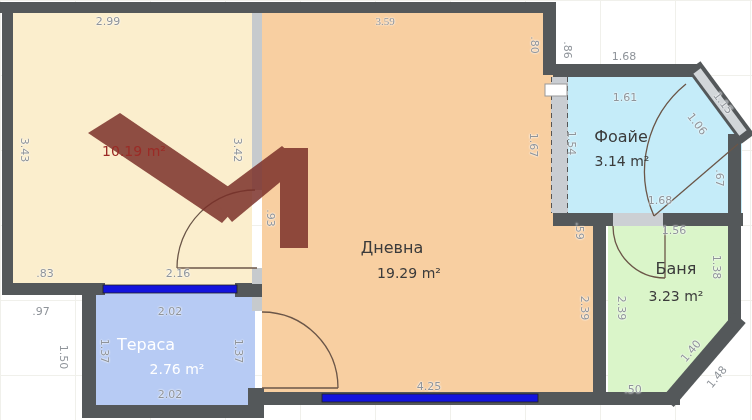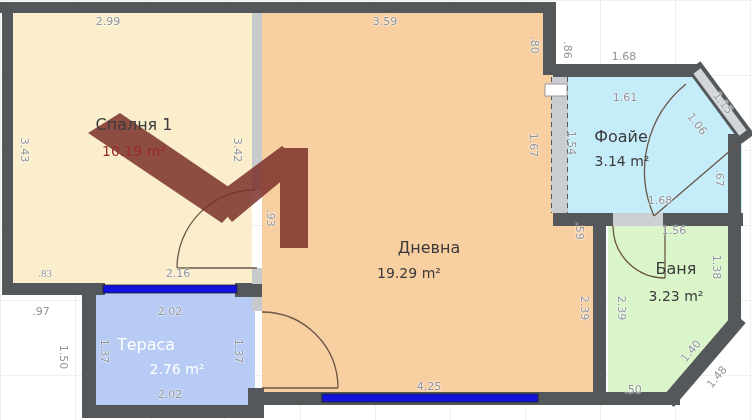--- a/index.html
+++ b/index.html
@@ -83,32 +83,31 @@
 
     <g opacity="0.84">
       <polygon points="88,133 120,113 245,198 222,223" fill="#7a2f28"></polygon>
       <polygon points="212,198 282,146 302,164 232,222" fill="#7a2f28"></polygon>
       <rect x="280" y="148" width="28" height="100" fill="#7a2f28"></rect>
     </g>
   </svg>
 
 
   <div id="labels">
-      <span class="room-name" style="left: 134px; top: 124px; color: rgb(59, 59, 59);">Спалня 1</span>
       <span class="room-area" style="left: 134px; top: 151px; color: rgb(155, 43, 38);">10.19 m²</span>
-      <span class="room-name" style="left: 429px; top: 247px; color: rgb(59, 59, 59);">Дневна</span>
+      <span class="room-name" style="left: 392px; top: 247px; color: rgb(59, 59, 59);">Дневна</span>
       <span class="room-area" style="left: 409px; top: 273px; color: rgb(59, 59, 59);">19.29 m²</span>
       <span class="room-name" style="left: 621px; top: 136px; color: rgb(59, 59, 59);">Фоайе</span>
       <span class="room-area" style="left: 622px; top: 161px; color: rgb(59, 59, 59);">3.14 m²</span>
       <span class="room-name" style="left: 676px; top: 268px; color: rgb(59, 59, 59);">Баня</span>
       <span class="room-area" style="left: 676px; top: 296px; color: rgb(59, 59, 59);">3.23 m²</span>
       <span class="room-name" style="left: 146px; top: 344px; color: rgb(255, 255, 255);">Тераса</span>
       <span class="room-area" style="left: 146px; top: 369px; color: rgb(255, 255, 255); margin-left: 31px;">2.76 m²</span>
       <span class="dim" style="left: 108px; top: 21px; color: rgb(143, 148, 154); transform: translate(-50%, -50%) rotate(0deg);">2.99</span>
-      <span class="dim" style="left: 385px; top: 21px; color: rgb(143, 148, 154); transform: translate(-50%, -50%) rotate(0deg);">3.59</span>
+      <span class="dim" style="left: 385px; top: 21px; color: rgb(143, 148, 154); transform: translate(-50%, -50%) rotate(0deg); font-family: Liberation Serif, serif;">3.59</span>
       <span class="dim" style="left: 534px; top: 45px; color: rgb(143, 148, 154); transform: translate(-50%, -50%) rotate(90deg);">.80</span>
       <span class="dim" style="left: 567px; top: 50px; color: rgb(143, 148, 154); transform: translate(-50%, -50%) rotate(90deg);">.86</span>
       <span class="dim" style="left: 624px; top: 56px; color: rgb(143, 148, 154); transform: translate(-50%, -50%) rotate(0deg);">1.68</span>
       <span class="dim" style="left: 625px; top: 97px; color: rgb(143, 148, 154); transform: translate(-50%, -50%) rotate(0deg);">1.61</span>
       <span class="dim" style="left: 723px; top: 103px; color: rgb(143, 148, 154); transform: translate(-50%, -50%) rotate(52deg);">1.15</span>
       <span class="dim" style="left: 697px; top: 124px; color: rgb(143, 148, 154); transform: translate(-50%, -50%) rotate(52deg);">1.06</span>
       <span class="dim" style="left: 571px; top: 143px; color: rgb(143, 148, 154); transform: translate(-50%, -50%) rotate(90deg);">1.54</span>
       <span class="dim" style="left: 533px; top: 145px; color: rgb(143, 148, 154); transform: translate(-50%, -50%) rotate(90deg);">1.67</span>
       <span class="dim" style="left: 719px; top: 178px; color: rgb(143, 148, 154); transform: translate(-50%, -50%) rotate(90deg);">.67</span>
       <span class="dim" style="left: 660px; top: 200px; color: rgb(143, 148, 154); transform: translate(-50%, -50%) rotate(0deg);">1.68</span>
@@ -117,21 +116,21 @@
       <span class="dim" style="left: 716px; top: 267px; color: rgb(143, 148, 154); transform: translate(-50%, -50%) rotate(90deg);">1.38</span>
       <span class="dim" style="left: 584px; top: 308px; color: rgb(143, 148, 154); transform: translate(-50%, -50%) rotate(90deg);">2.39</span>
       <span class="dim" style="left: 621px; top: 308px; color: rgb(143, 148, 154); transform: translate(-50%, -50%) rotate(90deg);">2.39</span>
       <span class="dim" style="left: 691px; top: 351px; color: rgb(143, 148, 154); transform: translate(-50%, -50%) rotate(-50deg);">1.40</span>
       <span class="dim" style="left: 717px; top: 377px; color: rgb(143, 148, 154); transform: translate(-50%, -50%) rotate(-50deg);">1.48</span>
       <span class="dim" style="left: 633px; top: 389px; color: rgb(143, 148, 154); transform: translate(-50%, -50%) rotate(0deg);">.50</span>
       <span class="dim" style="left: 429px; top: 386px; color: rgb(143, 148, 154); transform: translate(-50%, -50%) rotate(0deg);">4.25</span>
       <span class="dim" style="left: 24px; top: 150px; color: rgb(143, 148, 154); transform: translate(-50%, -50%) rotate(90deg);">3.43</span>
       <span class="dim" style="left: 237px; top: 150px; color: rgb(143, 148, 154); transform: translate(-50%, -50%) rotate(90deg);">3.42</span>
       <span class="dim" style="left: 270px; top: 218px; color: rgb(143, 148, 154); transform: translate(-50%, -50%) rotate(90deg);">.93</span>
-      <span class="dim" style="left: 45px; top: 273px; color: rgb(143, 148, 154); transform: translate(-50%, -50%) rotate(0deg); font-family: Liberation Serif, serif;">.83</span>
+      <span class="dim" style="left: 45px; top: 273px; color: rgb(143, 148, 154); transform: translate(-50%, -50%) rotate(0deg);">.83</span>
       <span class="dim" style="left: 178px; top: 273px; color: rgb(143, 148, 154); transform: translate(-50%, -50%) rotate(0deg);">2.16</span>
       <span class="dim" style="left: 41px; top: 311px; color: rgb(143, 148, 154); transform: translate(-50%, -50%) rotate(0deg);">.97</span>
       <span class="dim" style="left: 63px; top: 357px; color: rgb(143, 148, 154); transform: translate(-50%, -50%) rotate(90deg);">1.50</span>
       <span class="dim" style="left: 170px; top: 311px; color: rgb(143, 148, 154); transform: translate(-50%, -50%) rotate(0deg);">2.02</span>
       <span class="dim" style="left: 104px; top: 351px; color: rgb(143, 148, 154); transform: translate(-50%, -50%) rotate(90deg);">1.37</span>
       <span class="dim" style="left: 238px; top: 351px; color: rgb(143, 148, 154); transform: translate(-50%, -50%) rotate(90deg);">1.37</span>
       <span class="dim" style="left: 170px; top: 394px; color: rgb(143, 148, 154); transform: translate(-50%, -50%) rotate(0deg);">2.02</span>
     </div>
 </div>
 

